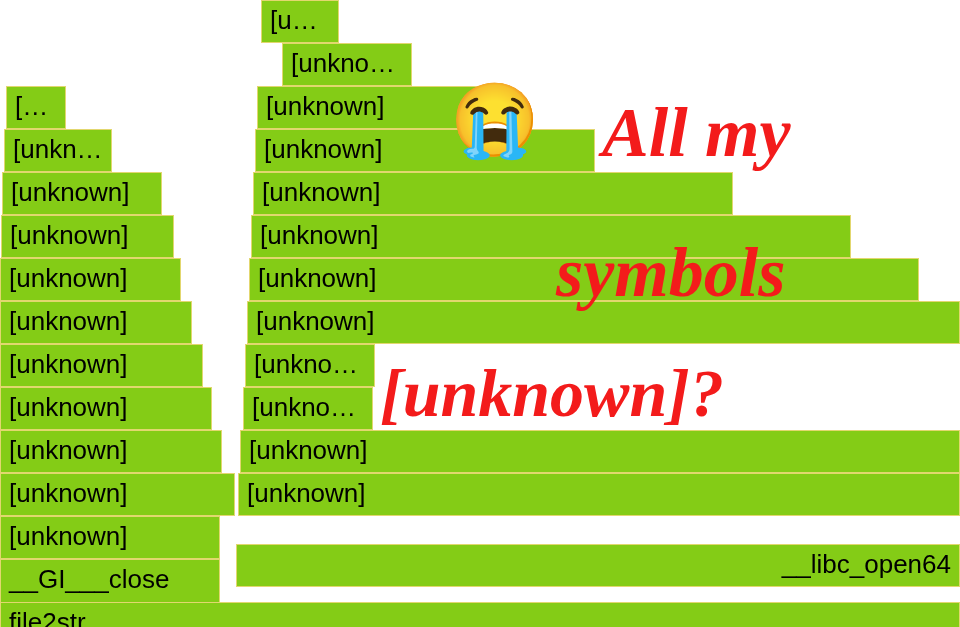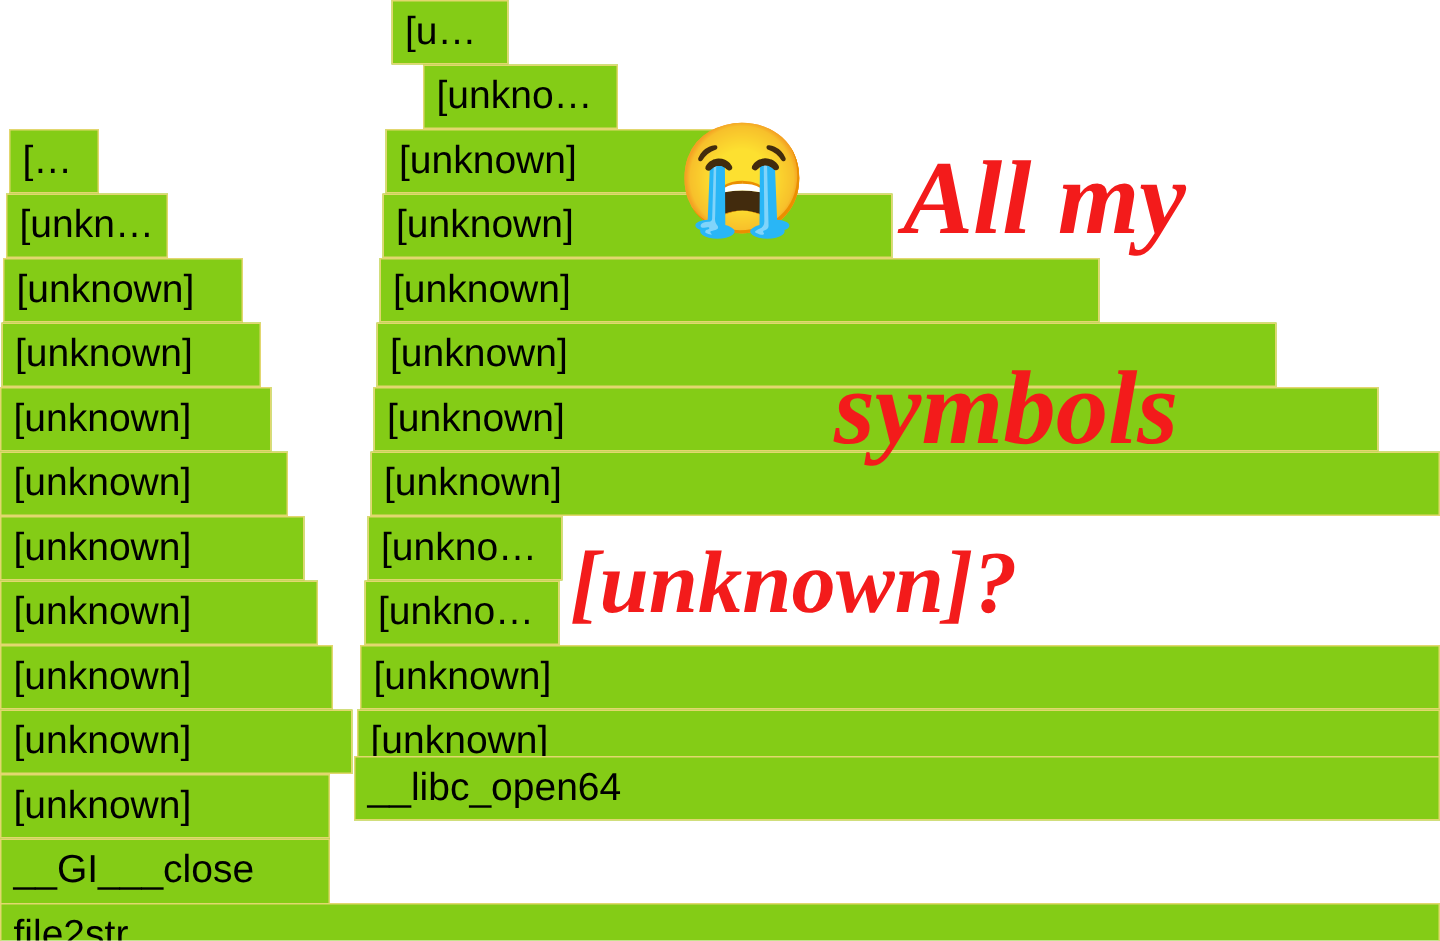--- a/index.html
+++ b/index.html
@@ -36,21 +36,21 @@
     font-family: "Comic Sans MS", "Marker Felt", "Segoe Script", cursive;
     font-weight: 700;
     font-style: italic;
     font-size: 70px;
     line-height: 1.1;
     white-space: nowrap;
     pointer-events: none;
     margin-top: 16px;
   }
   .annot.big {
-    font-size: 59px;
+    font-size: 68px;
   }
   .emoji {
     position: absolute;
     font-size: 72px;
     line-height: 1;
     pointer-events: none;
   }
 </style>
 </head>
 <body>
@@ -75,20 +75,20 @@
 <div class="frame" style="left:257px; top:86px; width:250px; height:43px;">[unknown]</div>
 <div class="frame" style="left:255px; top:129px; width:340px; height:43px;">[unknown]</div>
 <div class="frame" style="left:253px; top:172px; width:480px; height:43px;">[unknown]</div>
 <div class="frame" style="left:251px; top:215px; width:600px; height:43px;">[unknown]</div>
 <div class="frame" style="left:249px; top:258px; width:670px; height:43px;">[unknown]</div>
 <div class="frame" style="left:247px; top:301px; width:713px; height:43px;">[unknown]</div>
 <div class="frame" style="left:245px; top:344px; width:130px; height:43px;">[unknown]</div>
 <div class="frame" style="left:243px; top:387px; width:130px; height:43px;">[unknown]</div>
 <div class="frame" style="left:240px; top:430px; width:720px; height:43px;">[unknown]</div>
 <div class="frame" style="left:238px; top:473px; width:722px; height:43px;">[unknown]</div>
-<div class="frame" style="left:236px; top:504px; width:724px; height:43px;">__libc_open64</div>
+<div class="frame" style="left:236px; top:544px; width:724px; height:43px;text-align:right;">__libc_open64</div>
 
 <span class="emoji" style="left:450px; top:84px;">😭</span>
 <span class="annot" style="left:602px; top:78px;">All my</span>
 <span class="annot" style="left:556px; top:218px;">symbols</span>
 <span class="annot big" style="left:380px; top:340px;">[unknown]?</span>
 
 </div>
 
 </body></html>

